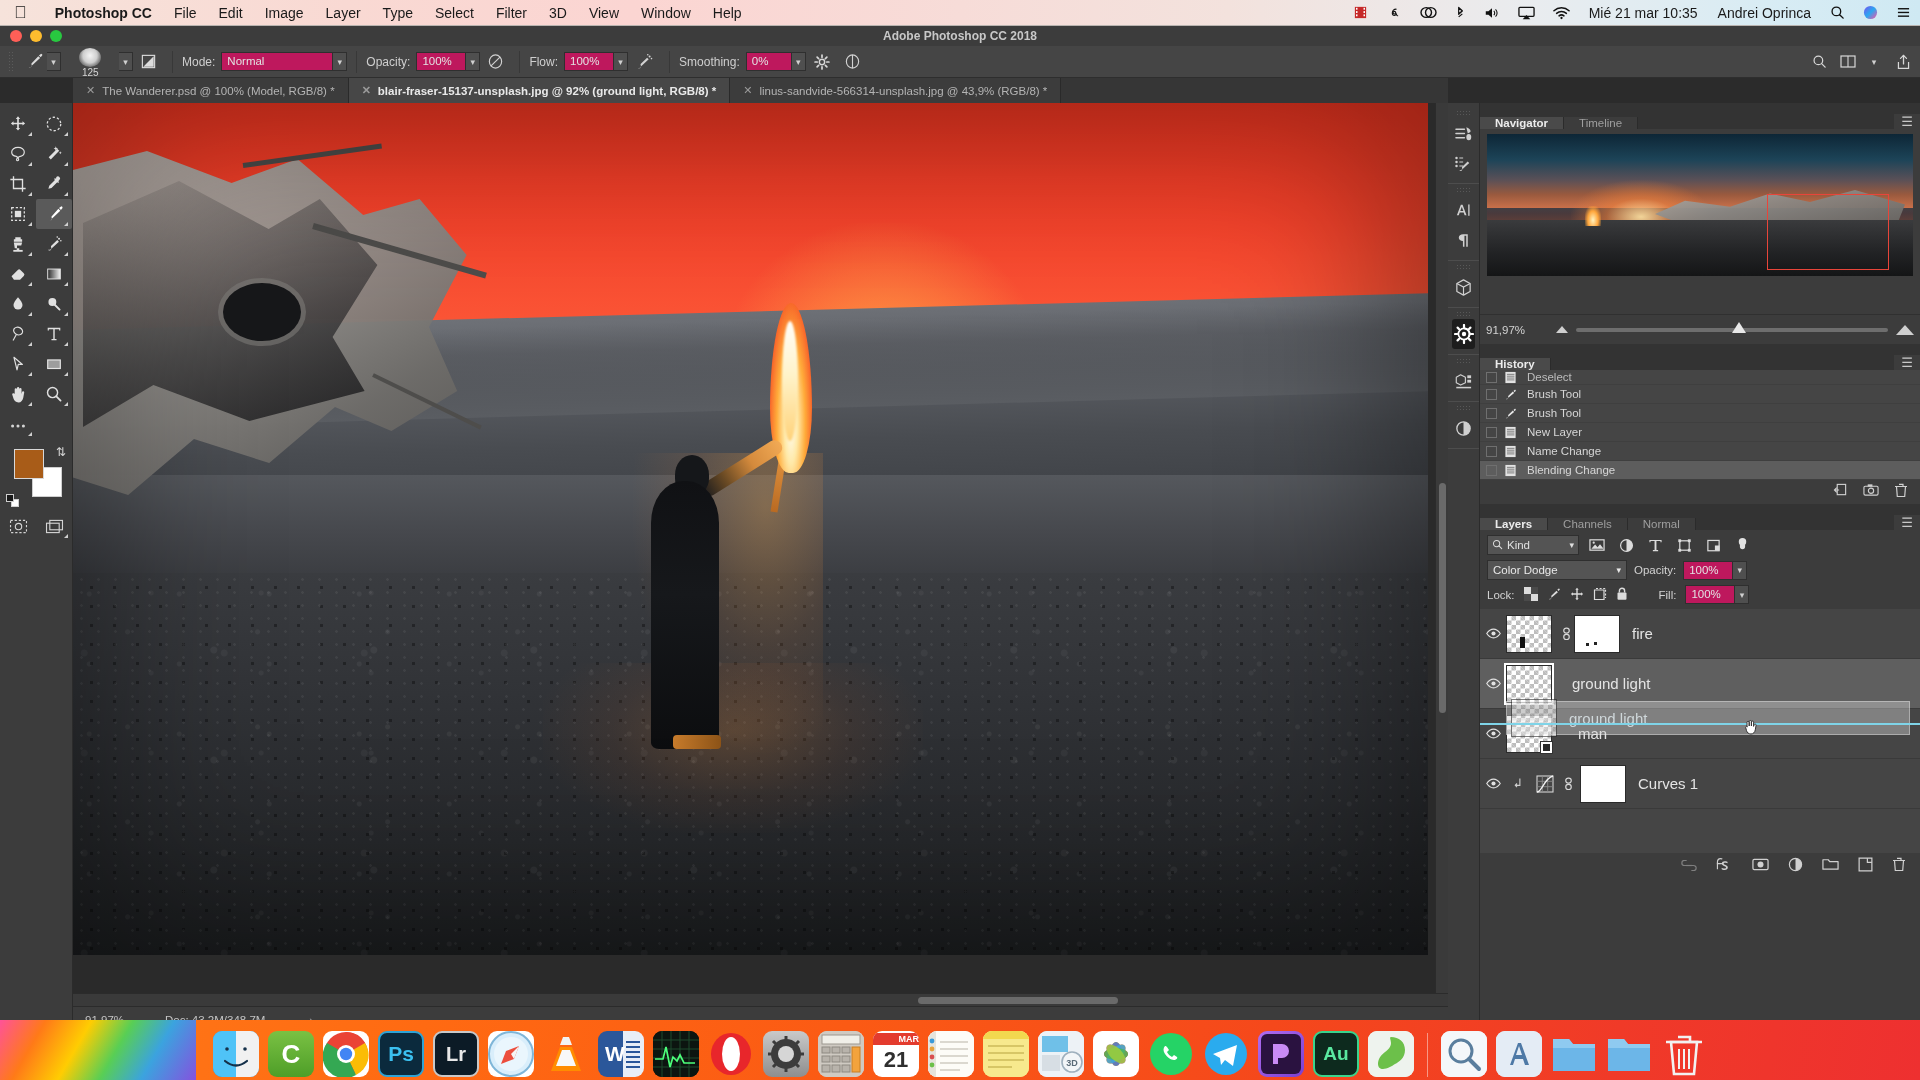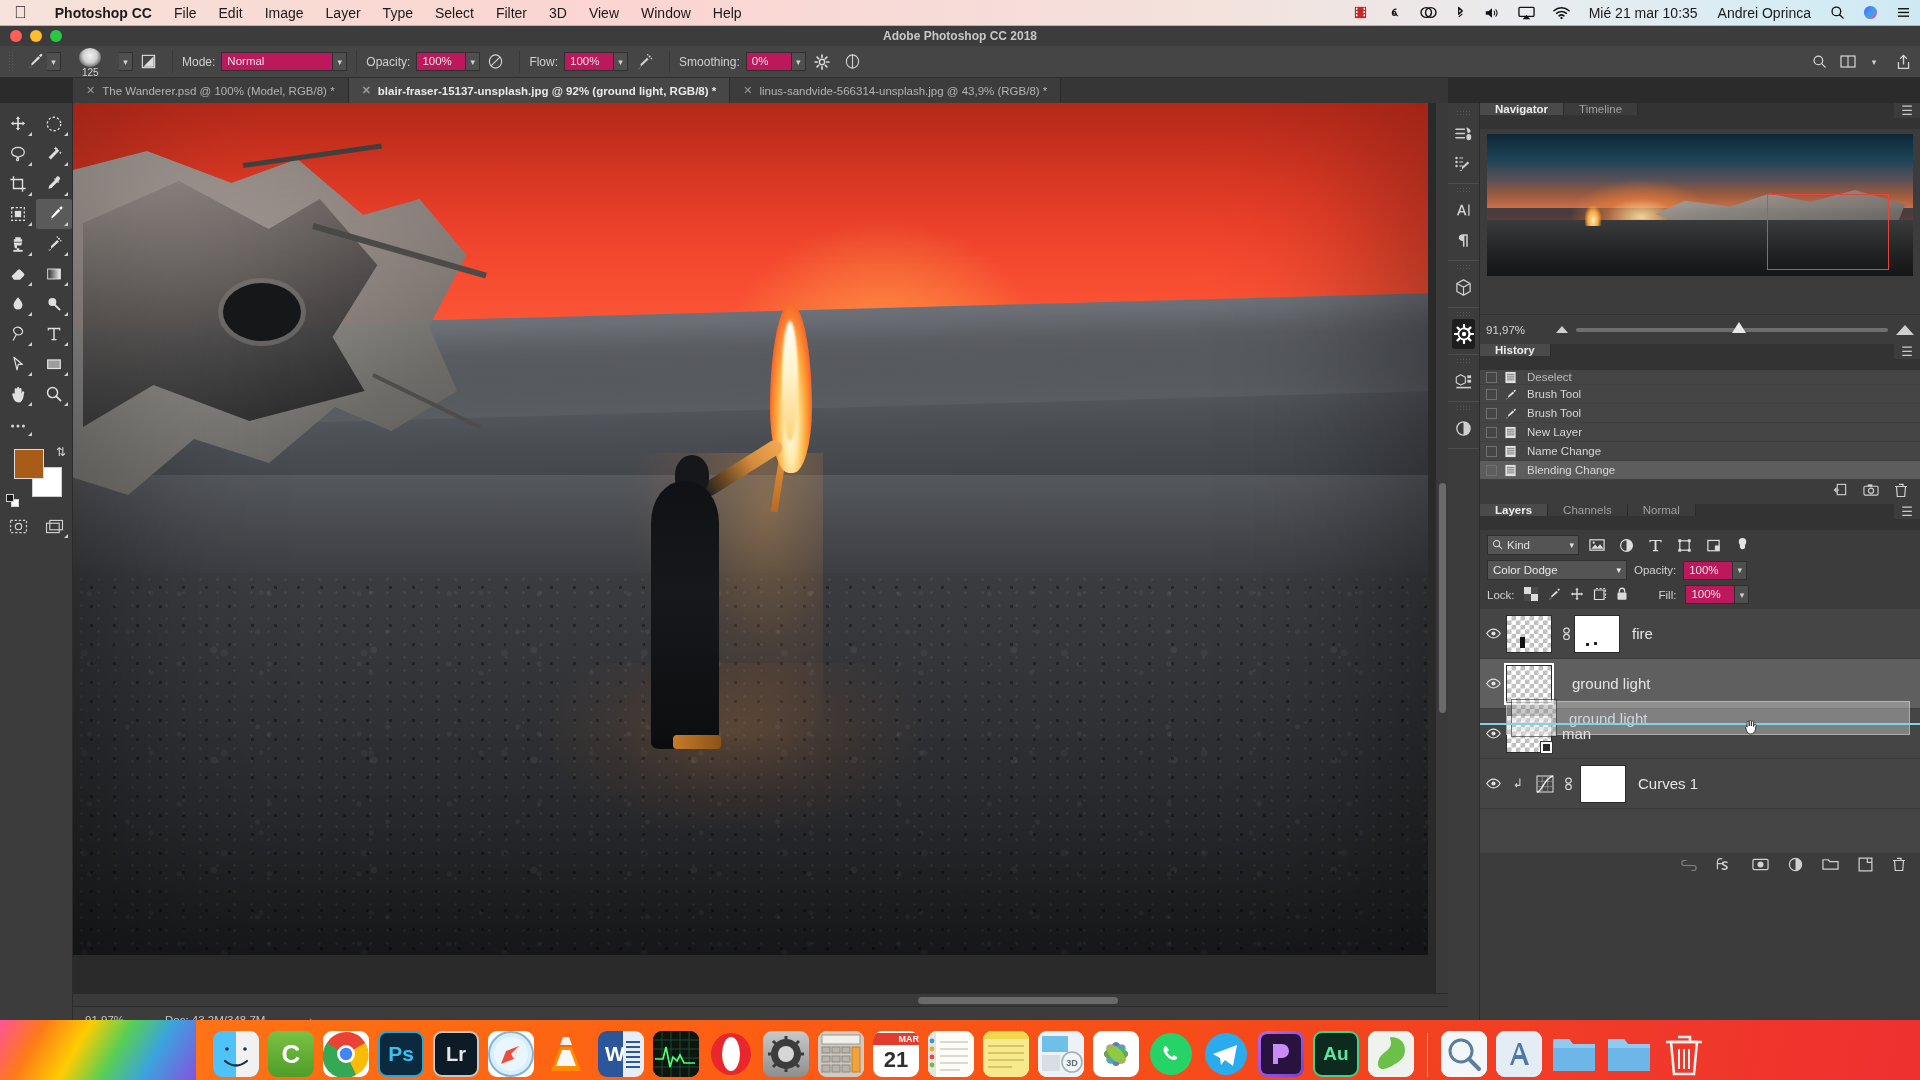--- a/index.html
+++ b/index.html
@@ -254,21 +254,21 @@
   .dock-grp .dgrip { height: 5px; margin: 0 auto 3px; width: 16px;
     background-image: radial-gradient(#585858 1px, transparent 1px); background-size: 3px 3px; }
   .dock-ico { height: 30px; display: flex; align-items: center; justify-content: center; color: #d0d0d0; }
   .dock-ico.active { background: #1d1d1d; border-radius: 3px; margin: 0 4px; }
 
   
   #rightpanel {
     position: absolute; top: 103px; left: 1480px; width: 440px; bottom: 60px;
     background: #3c3c3c; z-index: 9;
   }
-  .panel-tabs { height: 26px; background: #333333; display: flex; align-items: flex-start; position: relative; }
+  .panel-tabs { height: 26px; background: #333333; display: flex; align-items: flex-end; position: relative; }
   .ptab { font-size: 11.5px; color: #9f9f9f; padding: 0 15px; display: flex; align-items: center;
     background: #3c3c3c; border-right: 1px solid #2b2b2b; white-space: nowrap; }
   .ptab.active { background: #4a4a4a; color: #ececec; font-weight: bold; }
   .ptab-fill { flex: 1; background: #3c3c3c; }
   .ptab-menu { width: 26px; display: flex; align-items: center; justify-content: center;
     color: #c8c8c8; font-size: 13px; background: #3c3c3c; }
 
   
   #nav-body { height: 185px; background: #3c3c3c; padding: 5px 7px 0; }
   #nav-thumb { position: relative; width: 426px; height: 142px; overflow: hidden;
@@ -1174,21 +1174,21 @@
       <span class="eye">
         <svg width="15" height="11" viewBox="0 0 16 11">
             <path d="M8 .8c4 0 7.2 4.7 7.2 4.7S12 10.2 8 10.2.8 5.5.8 5.5 4 .8 8 .8z" fill="none" stroke="#e2e2e2" stroke-width="1.2"></path>
             <circle cx="8" cy="5.5" r="2.2" fill="#e2e2e2"></circle>
           </svg>
       </span>
       <span class="lthumb">
         <i style="position:absolute;right:-2px;bottom:-2px;width:13px;height:13px;background:#fff;border:1px solid #333;display:block"></i>
         <i style="position:absolute;right:1px;bottom:1px;width:7px;height:7px;background:#2a2a2a;display:block"></i>
       </span>
-      <span class="lname" style="margin-left:4px">man</span>
+      <span class="lname" style="margin-left:20px">man</span>
     </div>
 
     <div class="layer-row">
       <span class="eye">
         <svg width="15" height="11" viewBox="0 0 16 11">
             <path d="M8 .8c4 0 7.2 4.7 7.2 4.7S12 10.2 8 10.2.8 5.5.8 5.5 4 .8 8 .8z" fill="none" stroke="#e2e2e2" stroke-width="1.2"></path>
             <circle cx="8" cy="5.5" r="2.2" fill="#e2e2e2"></circle>
           </svg>
       </span>
       <span style="width:24px;display:flex;align-items:center;justify-content:center;color:#cfcfcf">

